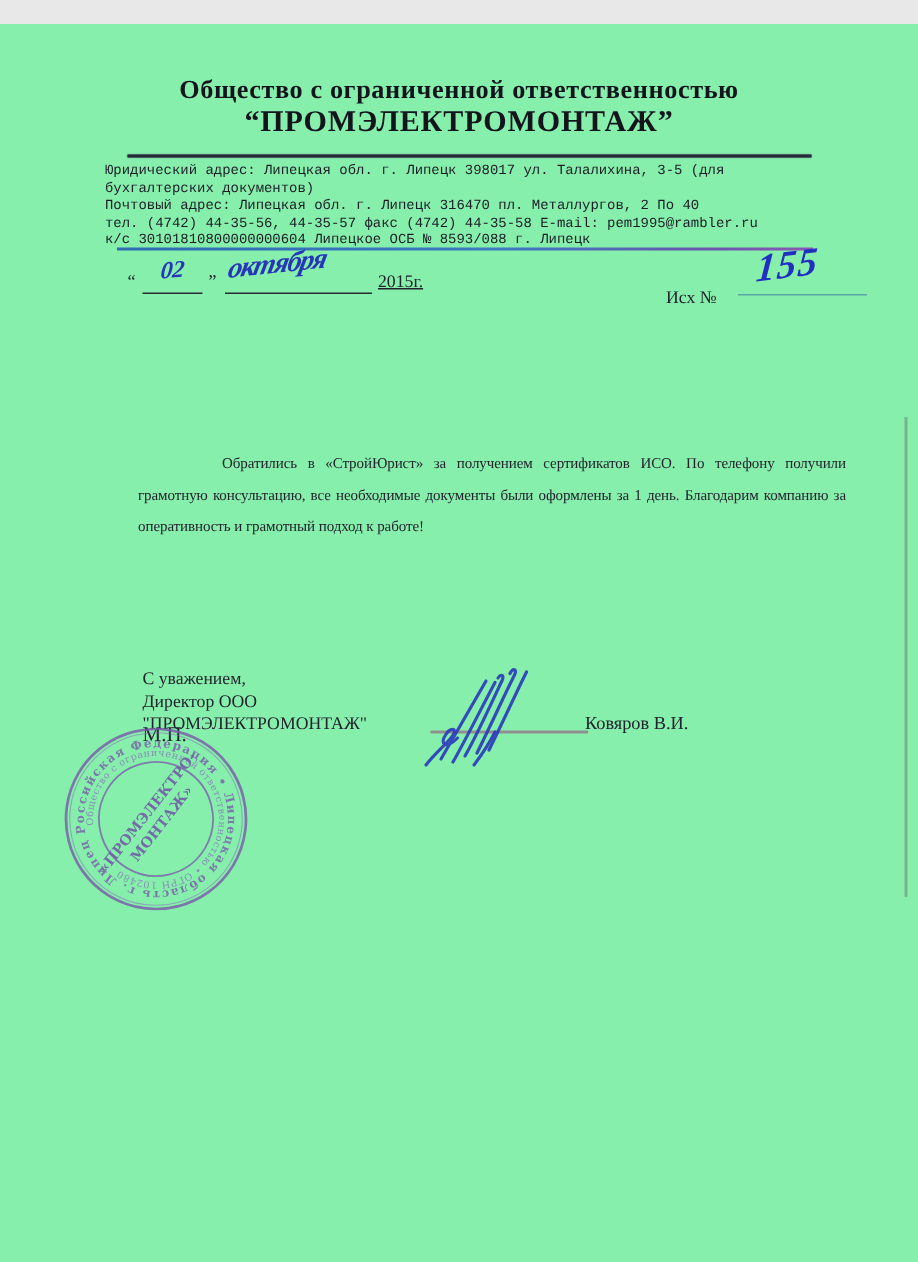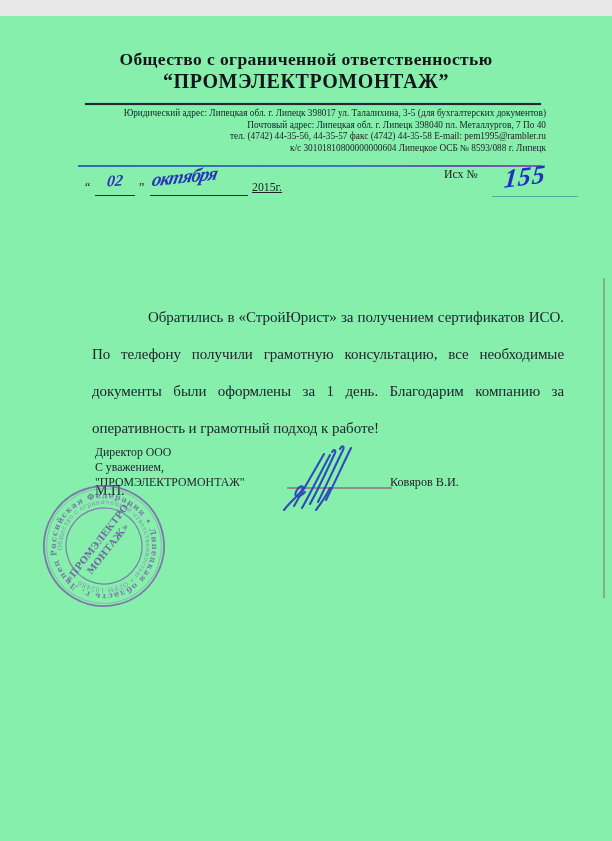--- a/index.html
+++ b/index.html
@@ -15,21 +15,21 @@
     text-align:center;font-weight:bold;color:#14141c;
   }
   .org-name .l1{font-size:17.5px;letter-spacing:.4px;line-height:22px;}
   .org-name .l2{font-size:20px;letter-spacing:.6px;line-height:22px;}
   .rule-dark{
     position:absolute;left:85px;top:87px;width:456px;height:2px;
     background:#232738;box-shadow:0 0 1px #4a4a6a;
   }
   .address{
     position:absolute;left:70px;top:92px;width:476px;
-    text-align:right;font-size:9.3px;line-height:11.6px;color:#1c1c26;
+    text-align:left;font-size:9.3px;line-height:11.6px;color:#1c1c26;font-family:Liberation Mono, monospace;
   }
   .rule-blue{
     position:absolute;left:78px;top:149px;width:464px;height:2px;
     background:linear-gradient(90deg,#2f6db3 0%,#3a7abf 55%,#6a57b0 85%,#8a5ab0 100%);
   }
   
   .date-row{position:absolute;left:0;top:0;width:612px;font-size:12px;color:#22222c;}
   .q1{position:absolute;left:85px;top:164px;}
   .u-day{position:absolute;left:95px;top:158px;width:40px;height:21px;border-bottom:1.2px solid #2a2a34;text-align:center;}
   .hand-day{
@@ -39,35 +39,35 @@
   }
   .q2{position:absolute;left:139px;top:164px;}
   .u-month{position:absolute;left:150px;top:158px;width:98px;height:21px;border-bottom:1.2px solid #2a2a34;}
   .hand-month{
     position:absolute;left:2px;top:-10px;width:100%;
     font-style:italic;font-weight:bold;font-size:19px;color:#2736b8;
     letter-spacing:-1px;transform:rotate(-6deg) skewX(-18deg);
     white-space:nowrap;
   }
   .year-label{position:absolute;left:252px;top:164px;font-size:11.8px;text-decoration:underline;}
-  .out-label{position:absolute;left:444px;top:151px;font-size:11.8px;}
+  .out-label{position:absolute;left:444px;top:175px;font-size:11.8px;}
   .u-out{position:absolute;left:492px;top:158px;width:86px;height:22px;border-bottom:1.4px solid #57a8a4;}
   .hand-out{
     position:absolute;left:12px;top:-12px;
     font-style:italic;font-weight:bold;font-size:26px;color:#2130c0;
     transform:rotate(-7deg) skewX(-12deg);letter-spacing:1px;
   }
   
   .review-title{
     position:absolute;left:92px;top:254px;width:470px;
     text-align:center;font-size:12.8px;letter-spacing:1px;color:#23232e;
   }
   .review-text{
     position:absolute;left:92px;top:283px;width:472px;
-    font-size:15px;line-height:37px;text-align:justify;text-indent:56px;
+    font-size:10px;line-height:21px;text-align:justify;text-indent:56px;
     color:#23232e;letter-spacing:-.05px;
   }
   
   .closing{
     position:absolute;left:95px;top:429px;font-size:11.8px;line-height:15.2px;color:#23232e;
   }
   .mp{position:absolute;left:95px;top:467px;font-size:14px;color:#23232e;}
   .sig-line{position:absolute;left:287px;top:471px;width:105px;height:1.5px;background:#8f8f8f;}
   .signature-svg{position:absolute;left:272px;top:424px;width:130px;height:75px;}
   .signatory{position:absolute;left:390px;top:459px;font-size:12.2px;color:#23232e;}
@@ -83,21 +83,21 @@
 
   <div class="org-name">
     <div class="l1">Общество  с ограниченной ответственностью</div>
     <div class="l2">“ПРОМЭЛЕКТРОМОНТАЖ”</div>
   </div>
 
   <div class="rule-dark"></div>
 
   <div class="address">
     <div>Юридический адрес: Липецкая обл. г. Липецк 398017  ул. Талалихина, 3-5 (для бухгалтерских документов)</div>
-    <div>Почтовый адрес: Липецкая обл. г. Липецк 398040 пл. Металлургов, 7 По 40</div>
+    <div>Почтовый адрес: Липецкая обл. г. Липецк 316470 пл. Металлургов, 2 По 40</div>
     <div>тел.  (4742) 44-35-56,  44-35-57 факс (4742) 44-35-58 E-mail: pem1995@rambler.ru</div>
     <div>к/с 30101810800000000604 Липецкое ОСБ № 8593/088 г. Липецк</div>
   </div>
 
   <div class="rule-blue"></div>
 
   <div class="date-row">
     <span class="q1">“</span>
     <span class="u-day">
       <span class="hand-day">02</span>
@@ -109,22 +109,22 @@
     <span class="year-label">2015г.</span>
     <span class="out-label">Исх №</span>
     <span class="u-out">
       <span class="hand-out">155</span>
     </span>
   </div>
 
   <div class="review-text">Обратились в «СтройЮрист» за получением сертификатов ИСО. По телефону получили грамотную консультацию, все необходимые документы были оформлены за 1 день. Благодарим компанию за оперативность и грамотный подход к работе!</div>
 
   <div class="closing">
+    <div>С уважением,</div>
     <div>Директор ООО</div>
-    <div>С уважением,</div>
     <div>"ПРОМЭЛЕКТРОМОНТАЖ"</div>
   </div>
   <div class="mp">М.П.</div>
 
   <div class="sig-line"></div>
   <svg class="signature-svg" viewBox="0 0 130 75">
     <g fill="none" stroke="#2a38bc" stroke-width="2.1" stroke-linecap="round" opacity="0.9">
       <path d="M22,66 C30,52 44,28 52,14"></path>
       <path d="M30,68 C38,54 50,30 58,15"></path>
       <path d="M38,64 C46,50 56,28 63,13 C64,10 62,9 60,12"></path>

